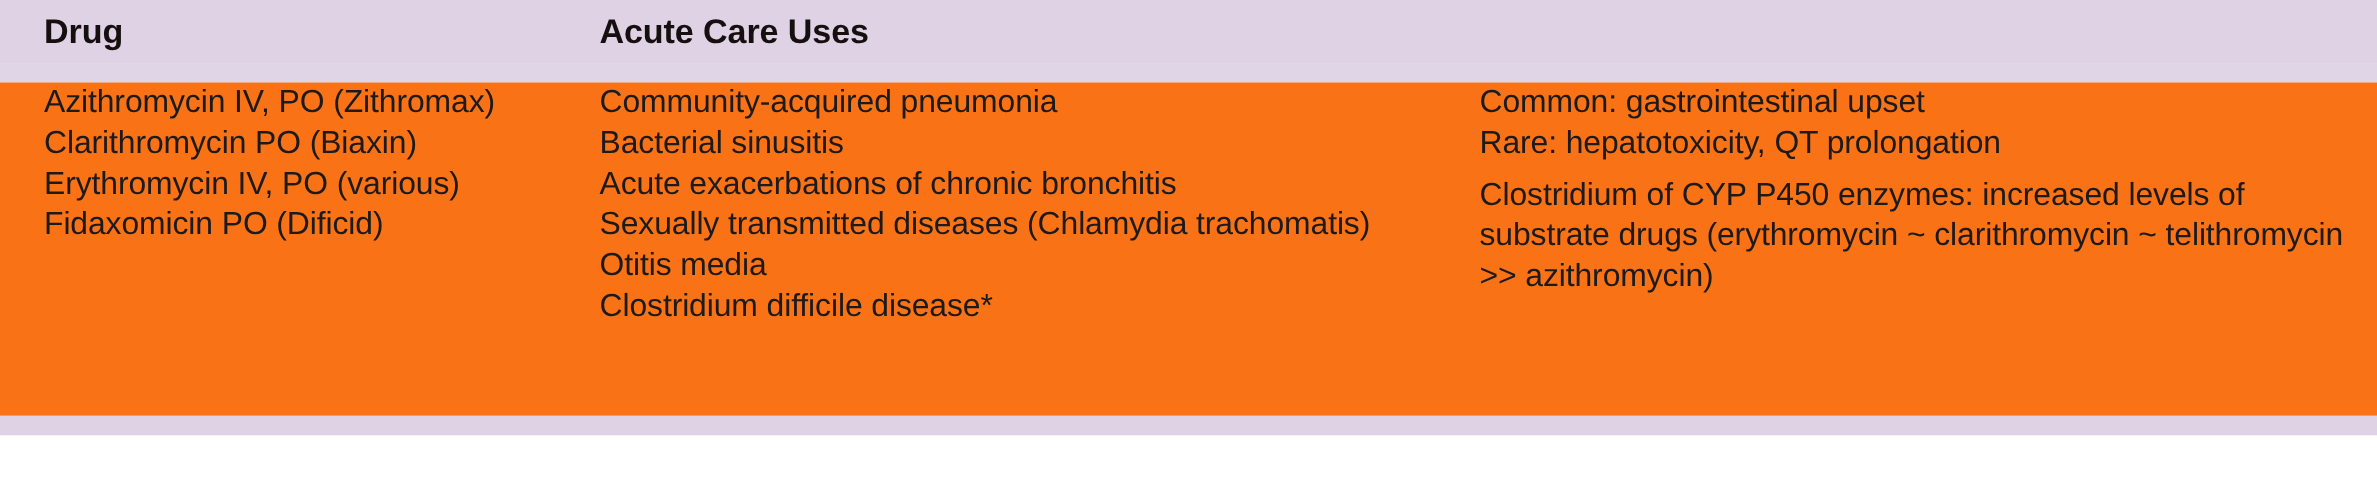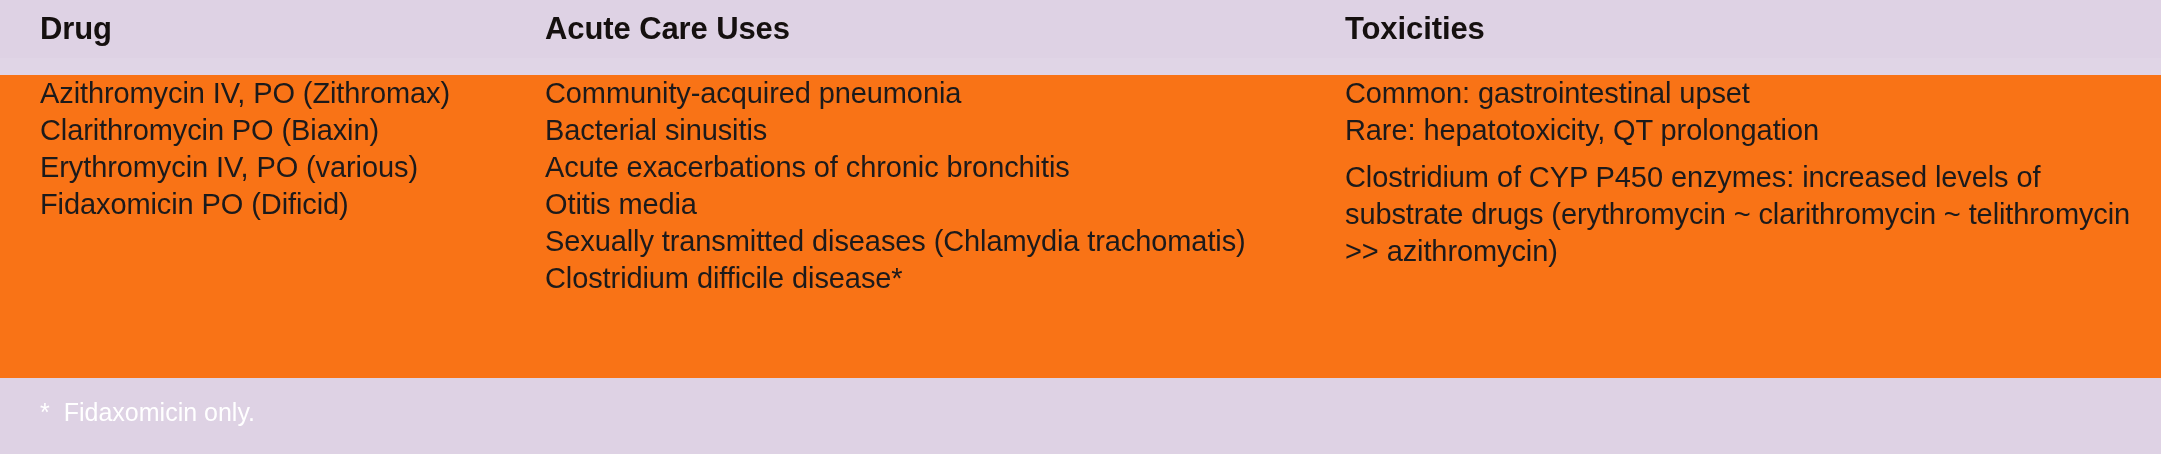--- a/index.html
+++ b/index.html
@@ -5,21 +5,21 @@
   html, body {
     margin: 0;
     padding: 0;
     background: #ffffff;
   }
   body {
     font-family: "Liberation Sans", sans-serif;
   }
   .table-wrap {
     width: 2161px;
-    height: 454px;
+    height: 396px;
     position: relative;
     overflow: hidden;
     background: #f5f3f7;
   }
   
   .header-band {
     position: absolute;
     left: 0; top: 0;
     width: 2161px;
     height: 58px;
@@ -110,38 +110,37 @@
 <body>
 
 <div class="table-wrap">
 
   <div class="header-band"></div>
   <div class="header-sep"></div>
 
   <div class="header-row">
     <div class="h-cell col1">Drug</div>
     <div class="h-cell col2">Acute Care Uses</div>
-    <div class="h-cell col3">Toxicities</div>
   </div>
 
   <div class="body-band">
 
     <div class="body-col bc1">
       <div class="line">Azithromycin IV, PO (Zithromax)</div>
       <div class="line">Clarithromycin PO (Biaxin)</div>
       <div class="line">Erythromycin IV, PO (various)</div>
       <div class="line">Fidaxomicin PO (Dificid)</div>
     </div>
 
     <div class="body-col bc2">
       <div class="line">Community-acquired pneumonia</div>
       <div class="line">Bacterial sinusitis</div>
       <div class="line">Acute exacerbations of chronic bronchitis</div>
+      <div class="line"><span>Sexually transmitted diseases (</span><span class="ital">Chlamydia trachomatis</span><span>)</span></div>
       <div class="line">Otitis media</div>
-      <div class="line"><span>Sexually transmitted diseases (</span><span class="ital">Chlamydia trachomatis</span><span>)</span></div>
       <div class="line"><span class="ital">Clostridium difficile</span><span> disease*</span></div>
     </div>
 
     <div class="body-col bc3">
       <div class="line"><span class="ital">Common:</span><span> gastrointestinal upset</span></div>
       <div class="line"><span class="ital">Rare:</span><span> hepatotoxicity, QT prolongation</span></div>
       <div class="line wrap pad-top"><span class="ital">Clostridium of CYP P450 enzymes:</span><span> increased levels of substrate drugs (erythromycin ~ clarithromycin ~ telithromycin &gt;&gt; azithromycin)</span></div>
     </div>
 
   </div>

